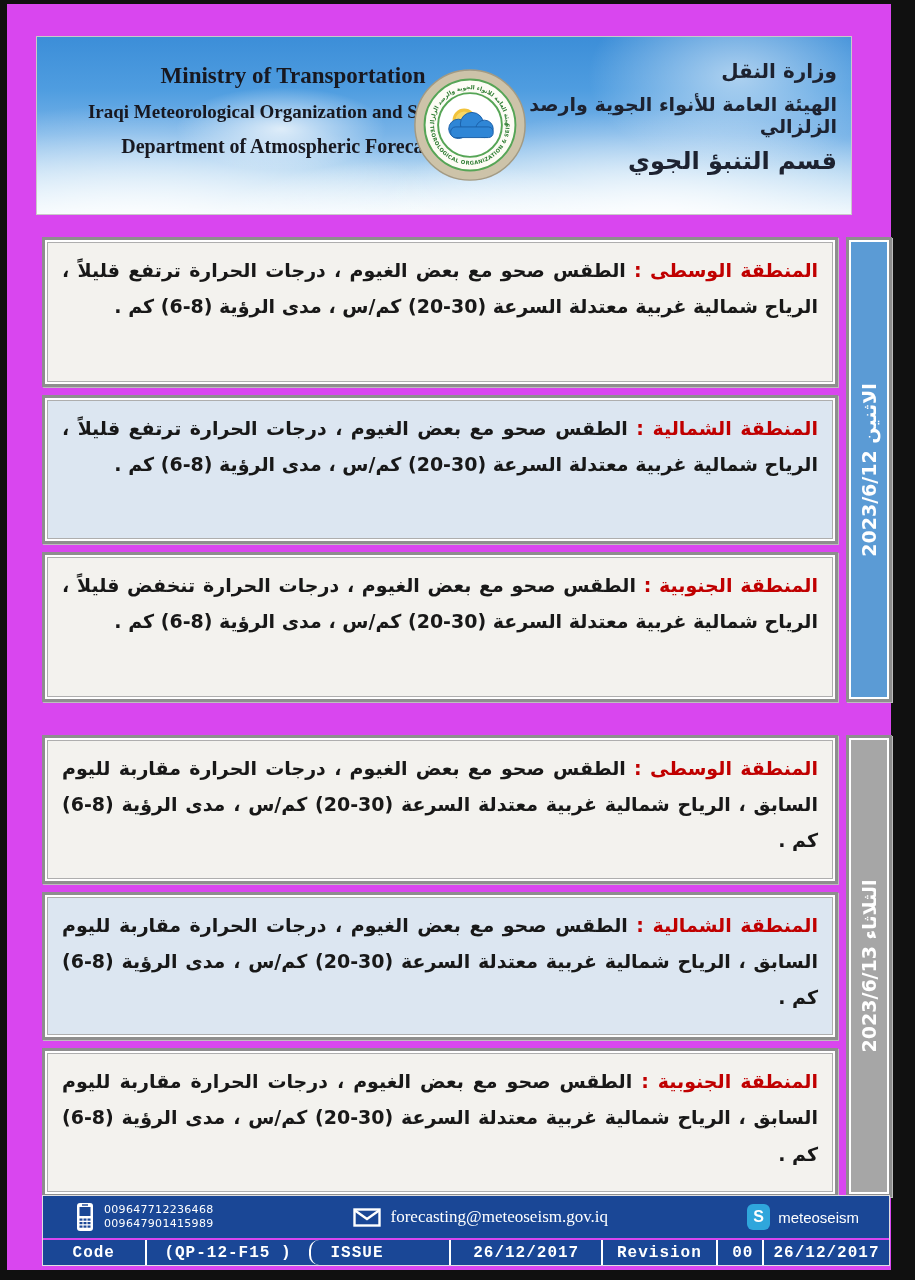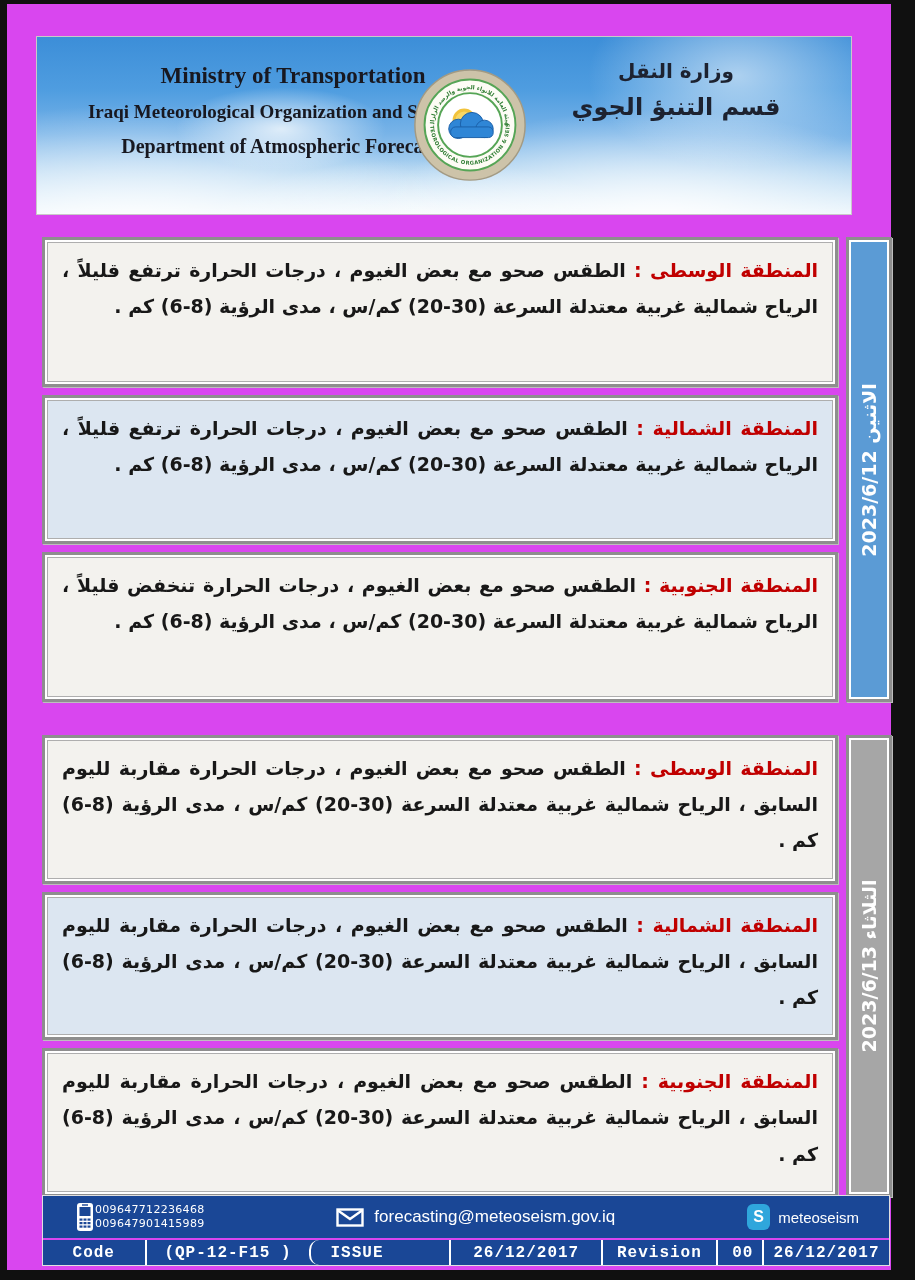--- a/index.html
+++ b/index.html
@@ -20,21 +20,21 @@
       radial-gradient(ellipse 320px 120px at 47% 118%, #ffffff, rgba(255,255,255,0) 72%),
       linear-gradient(180deg,#3c8ed8 0%,#4f9de0 30%,#79b4e8 55%,#b6d8f2 78%,#eaf5fc 100%);
     box-shadow:0 0 0 1px #c9c9c9; }
 
   .hdr-en { position:absolute; left:16px; top:26px; width:480px; text-align:center;
             font-family:"Liberation Serif", serif; color:#181820; }
   .hdr-en .l1 { font-size:23px; font-weight:bold; margin-bottom:12px; }
   .hdr-en .l2 { font-size:19px; font-weight:bold; margin-bottom:12px; }
   .hdr-en .l3 { font-size:20px; font-weight:bold; }
 
-  .hdr-ar { position:absolute; right:14px; top:22px; width:322px; text-align:center;
+  .hdr-ar { position:absolute; right:14px; top:22px; width:322px; text-align:right;
             direction:rtl; color:#1d2230; font-weight:bold; }
   .hdr-ar .a1 { font-size:20px; margin-bottom:10px; }
   .hdr-ar .a2 { font-size:19px; margin-bottom:10px; }
   .hdr-ar .a3 { font-size:24px; }
 
   .logo { position:absolute; left:375px; top:30px; width:116px; height:116px; }
 
   
   .day-group { position:absolute; left:35px; width:850px; display:flex; }
   .day-group .boxes { flex:1; display:flex; flex-direction:column; gap:8px; }
@@ -50,24 +50,24 @@
   .daybar-inner { position:relative; width:100%; height:100%; }
   .daybar-label { position:absolute; top:50%; left:50%;
                   transform:translate(-50%,-50%) rotate(-90deg);
                   white-space:nowrap; direction:rtl;
                   color:#ffffff; font-size:19px; font-weight:bold; letter-spacing:.5px; }
 
   
   .footer { position:absolute; left:35px; top:1191px; width:848px; height:71px;
             background:#1a4796; border:1px solid #e0e0e0; color:#fff; }
   .contacts { height:42px; display:flex; align-items:center; }
-  .phone-block { display:flex; align-items:center; gap:0; margin-left:32px; }
+  .phone-block { display:flex; align-items:center; gap:9px; margin-left:32px; }
   .phone-nums { font-size:11px; line-height:1.3; letter-spacing:.3px; }
   .email-block { flex:1; display:flex; justify-content:center; align-items:center; gap:10px;
-                 font-size:17px; font-family:Liberation Sans, sans-serif; }
+                 font-size:17px; font-family:Liberation Serif, serif; }
   .skype-block { display:flex; align-items:center; gap:8px; margin-right:30px;
                  font-size:15px; font-family:"Liberation Sans", sans-serif; }
   .skype-badge { width:23px; height:26px; border-radius:6px; background:#2fa6dc;
                  display:flex; align-items:center; justify-content:center;
                  font-size:16px; font-weight:bold; color:#fff;
                  font-family:"Liberation Sans", sans-serif; }
   .ftable { display:flex; height:27px; border-top:2px solid #d946ef;
             font-family:"Liberation Mono", monospace; font-weight:bold;
             font-size:16px; letter-spacing:1px; }
   .ftable .cell { display:flex; align-items:center; justify-content:center;
@@ -107,20 +107,21 @@
           <circle cx="48" cy="64" r="10"></circle>
           <circle cx="62" cy="59" r="12"></circle>
           <circle cx="75" cy="64" r="9"></circle>
           <rect x="40" y="62" width="44" height="11" rx="5"></rect>
         </g>
       </g>
     </svg>
 
     <div class="hdr-ar">
       <div class="a1">وزارة النقل</div>
+      <div class="a2">الهيئة العامة للأنواء الجوية وارصد الزلزالي</div>
       <div class="a3">قسم التنبؤ الجوي</div>
     </div>
   </div>
 
   <div class="day-group" style="top:233px; height:465px;">
     <div class="boxes">
       <div class="fbox">
         <div class="fbox-inner" style="background: rgb(243, 242, 238);">
           <p class="region-text"><span class="region-name">المنطقة الوسطى</span><span class="region-sep"> : </span><span>الطقس صحو مع بعض الغيوم ، درجات الحرارة ترتفع قليلاً ، الرياح شمالية غربية معتدلة السرعة (30-20) كم/س ، مدى الرؤية (8-6) كم .</span></p>
         </div>

